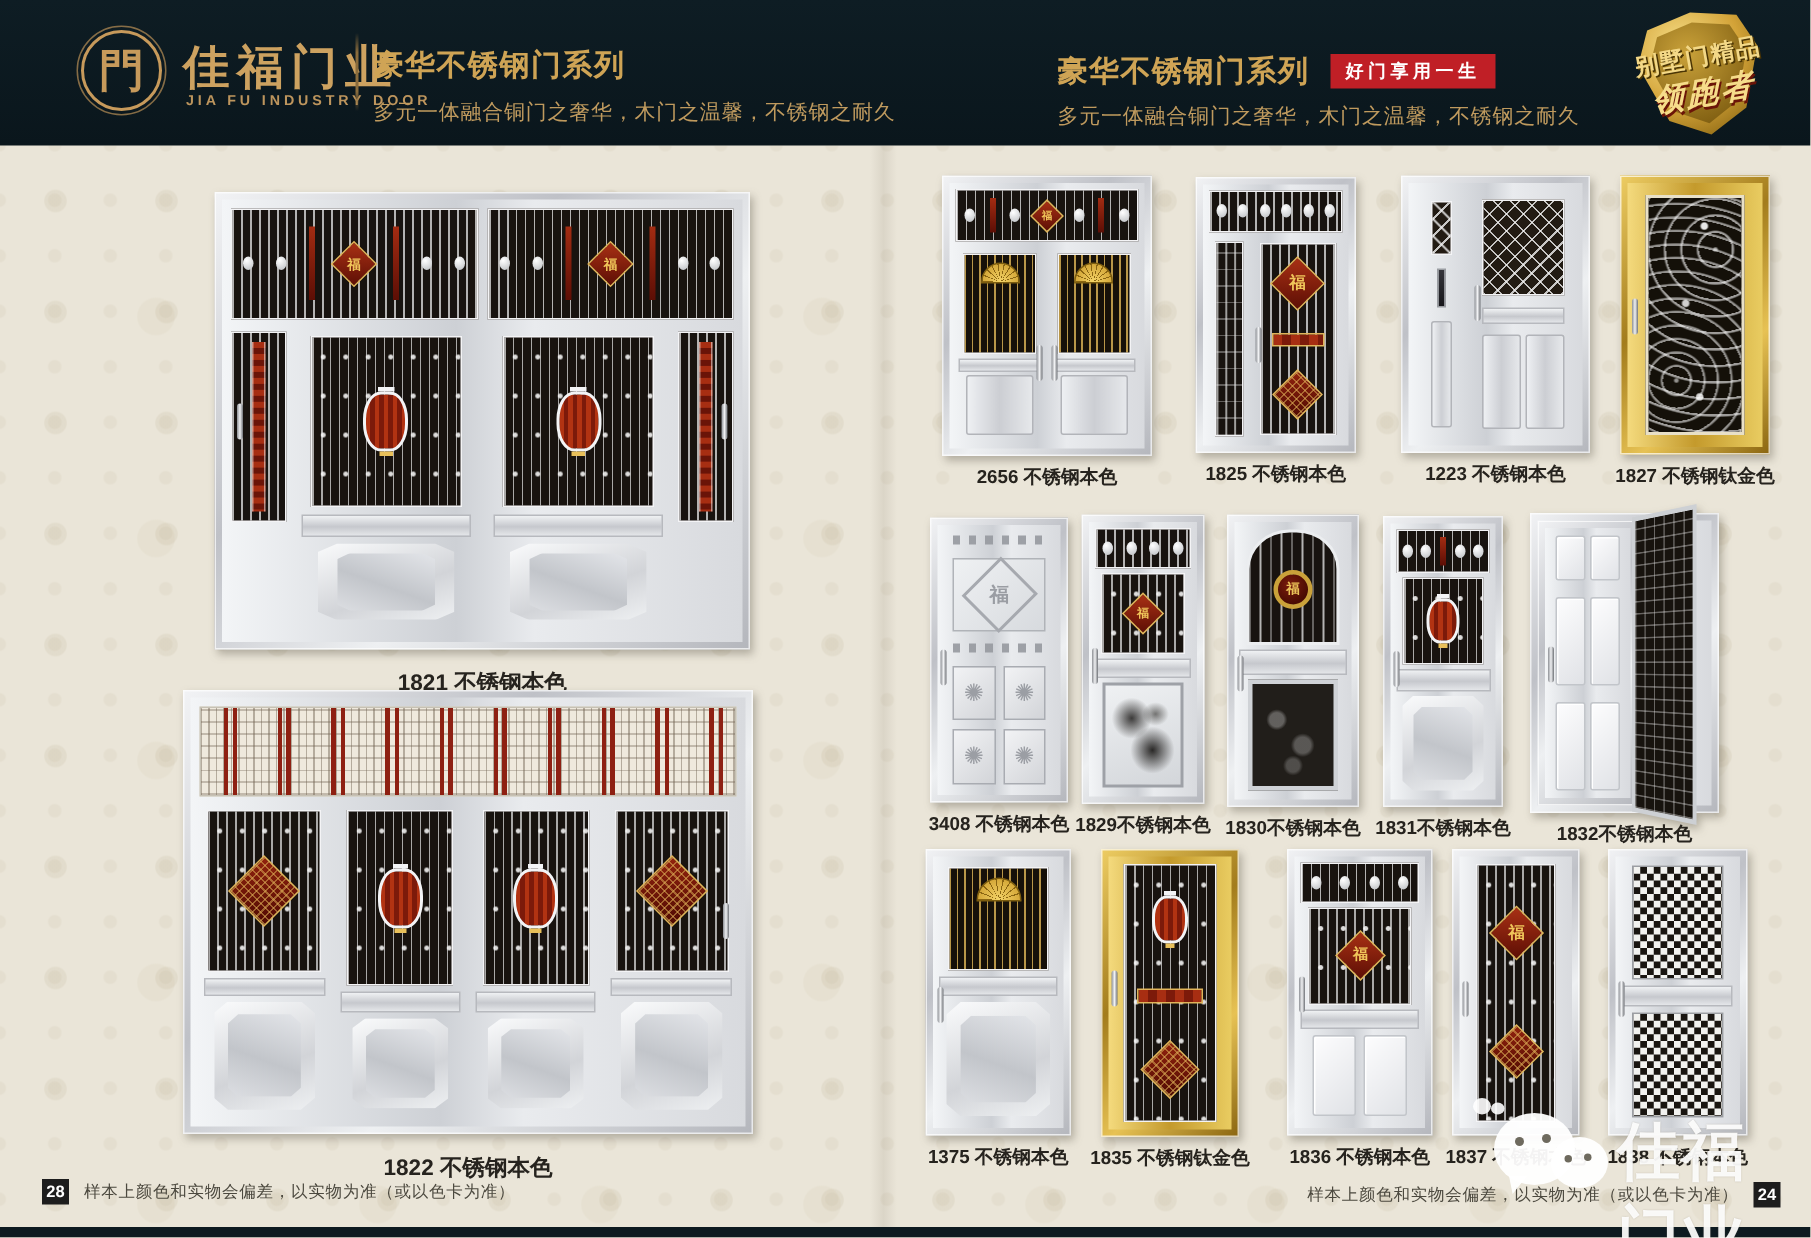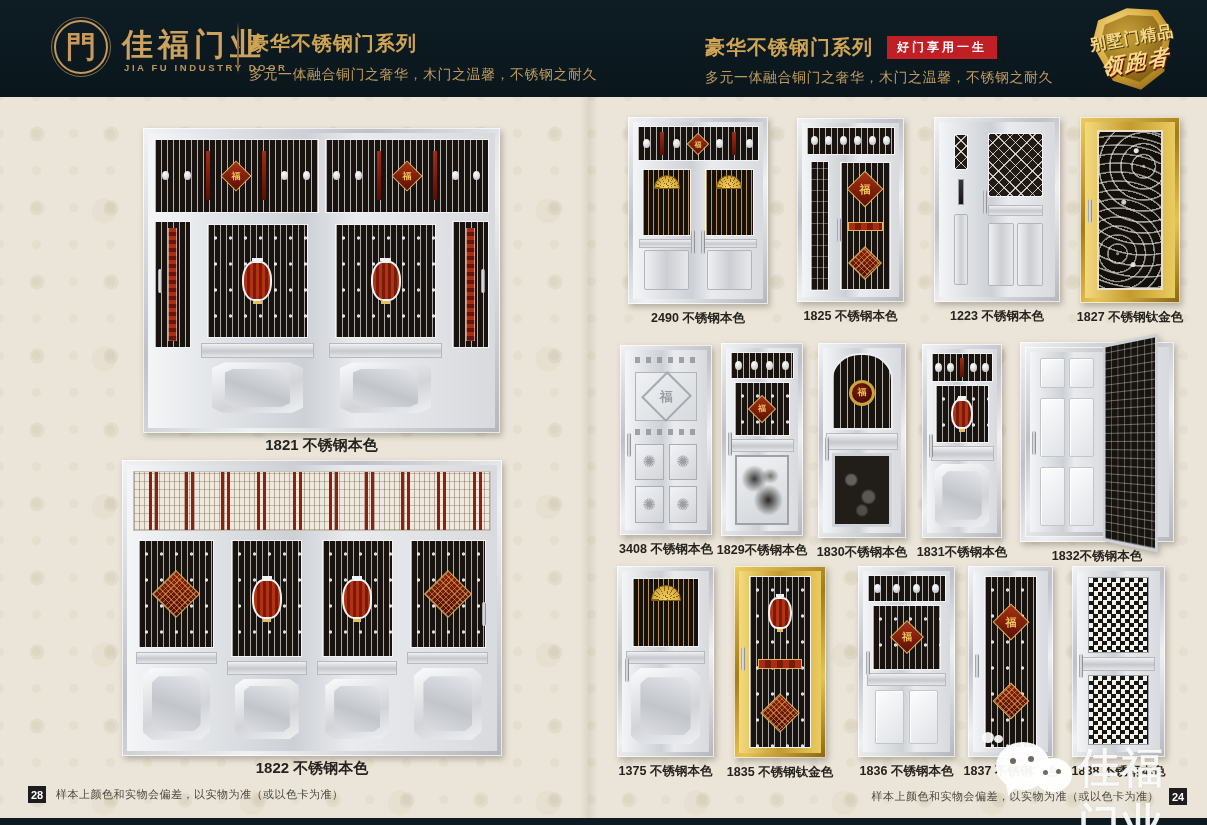--- a/index.html
+++ b/index.html
@@ -51,33 +51,33 @@
   .emblem-line1{ position:absolute; left:0; top:22px; width:112px; text-align:center;
     font-size:16px; font-weight:900; color:#f3d887; text-shadow:1px 1px 0 #4a3404; letter-spacing:1px; }
   .emblem-line2{ position:absolute; left:6px; top:42px; width:100px; text-align:center; font-style:italic;
     font-size:21px; font-weight:900; color:#f6dc8a; text-shadow:1px 2px 0 #6b1408; letter-spacing:2px; transform:skewX(-8deg); }
 
   
   .slot{ position:absolute; }
   .door-box{ position:relative; width:100%; height:100%; filter:drop-shadow(2px 3px 3px rgba(70,62,48,.35)); }
   .door-label{ position:absolute; top:100%; left:50%; transform:translateX(-50%); margin-top:6px;
     font-size:12.5px; font-weight:bold; color:#26231e; white-space:nowrap; }
-  .slot.big .door-label{ font-size:15px; margin-top:3px; }
+  .slot.big .door-label{ font-size:15px; margin-top:13px; }
 
   #slot-1821{ left:143px; top:128px; width:357px; height:305px; }
   #slot-1822{ left:122px; top:460px; width:380px; height:296px; }
   #slot-1823{ left:628px; top:117px; width:140px; height:187px; }
   #slot-1825{ left:797px; top:118px; width:107px; height:184px; }
   #slot-1826{ left:934px; top:117px; width:126px; height:185px; }
   #slot-1827{ left:1080px; top:117px; width:100px; height:186px; }
   #slot-1828{ left:620px; top:345px; width:92px;  height:190px; }
   #slot-1829{ left:721px; top:343px; width:82px;  height:193px; }
   #slot-1830{ left:818px; top:343px; width:88px;  height:195px; }
   #slot-1831{ left:922px; top:344px; width:80px;  height:194px; }
-  #slot-1832{ left:1020px;top:342px; width:154px; height:200px; }
+  #slot-1832{ left:1020px;top:342px; width:126px; height:200px; }
   #slot-1833{ left:617px; top:566px; width:97px;  height:191px; }
   #slot-1835{ left:734px; top:566px; width:92px;  height:192px; }
   #slot-1836{ left:858px; top:566px; width:97px;  height:191px; }
   #slot-1837{ left:968px; top:566px; width:85px;  height:191px; }
   #slot-1838{ left:1072px;top:566px; width:93px;  height:191px; }
 
   
   .dframe{ position:absolute; inset:0; padding:5px;
     background:linear-gradient(135deg,#f2f3f5,#bfc1c7 35%,#eef0f2 62%,#b4b6bc 100%);
     box-shadow:inset 0 0 0 1px rgba(255,255,255,.7); }
@@ -380,21 +380,21 @@
                 <span class="fan" style="width:26px;height:14px;margin-top:10%"></span>
               </div>
       <div class="rail" style="height:7%;margin:4% 4% 0"></div>
       <div class="vpanel" style="flex:1;margin:4% 12% 8%"></div>
               <span class="handle" style="left:3%;top:50%"></span>
     </div>
   </div>
         </div>
       </div>
     </div>
-  <div class="door-label">2490 不锈钢本色</div>
+  <div class="door-label">2656 不锈钢本色</div>
 </div>
 <div class="slot" id="slot-1825">
   <div class="door-box">
       <div class="dframe">
         <div class="dbody">
   <div class="grille orn" style="height:16%;margin:4px 4px 0">
             <span class="wdot"></span>
             <span class="wdot"></span>
             <span class="wdot"></span>
             <span class="wdot"></span>

